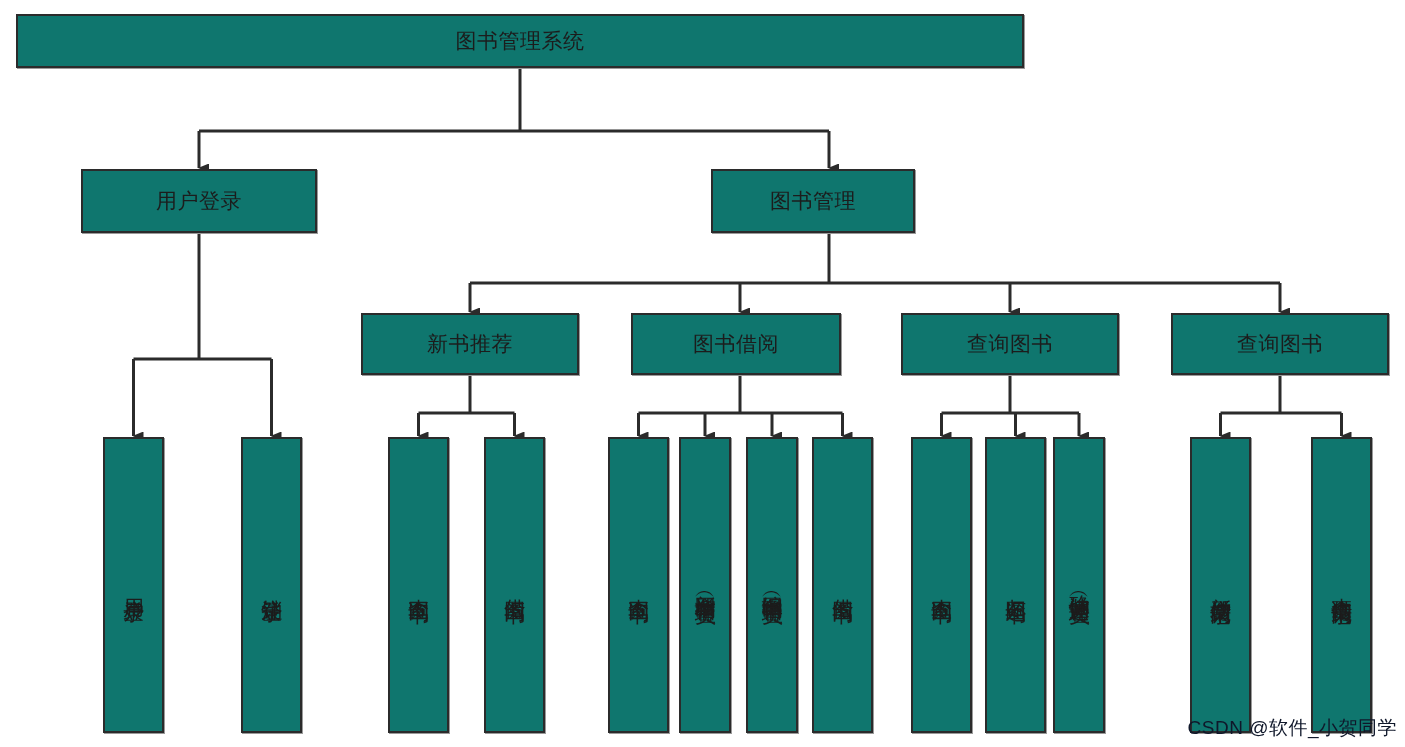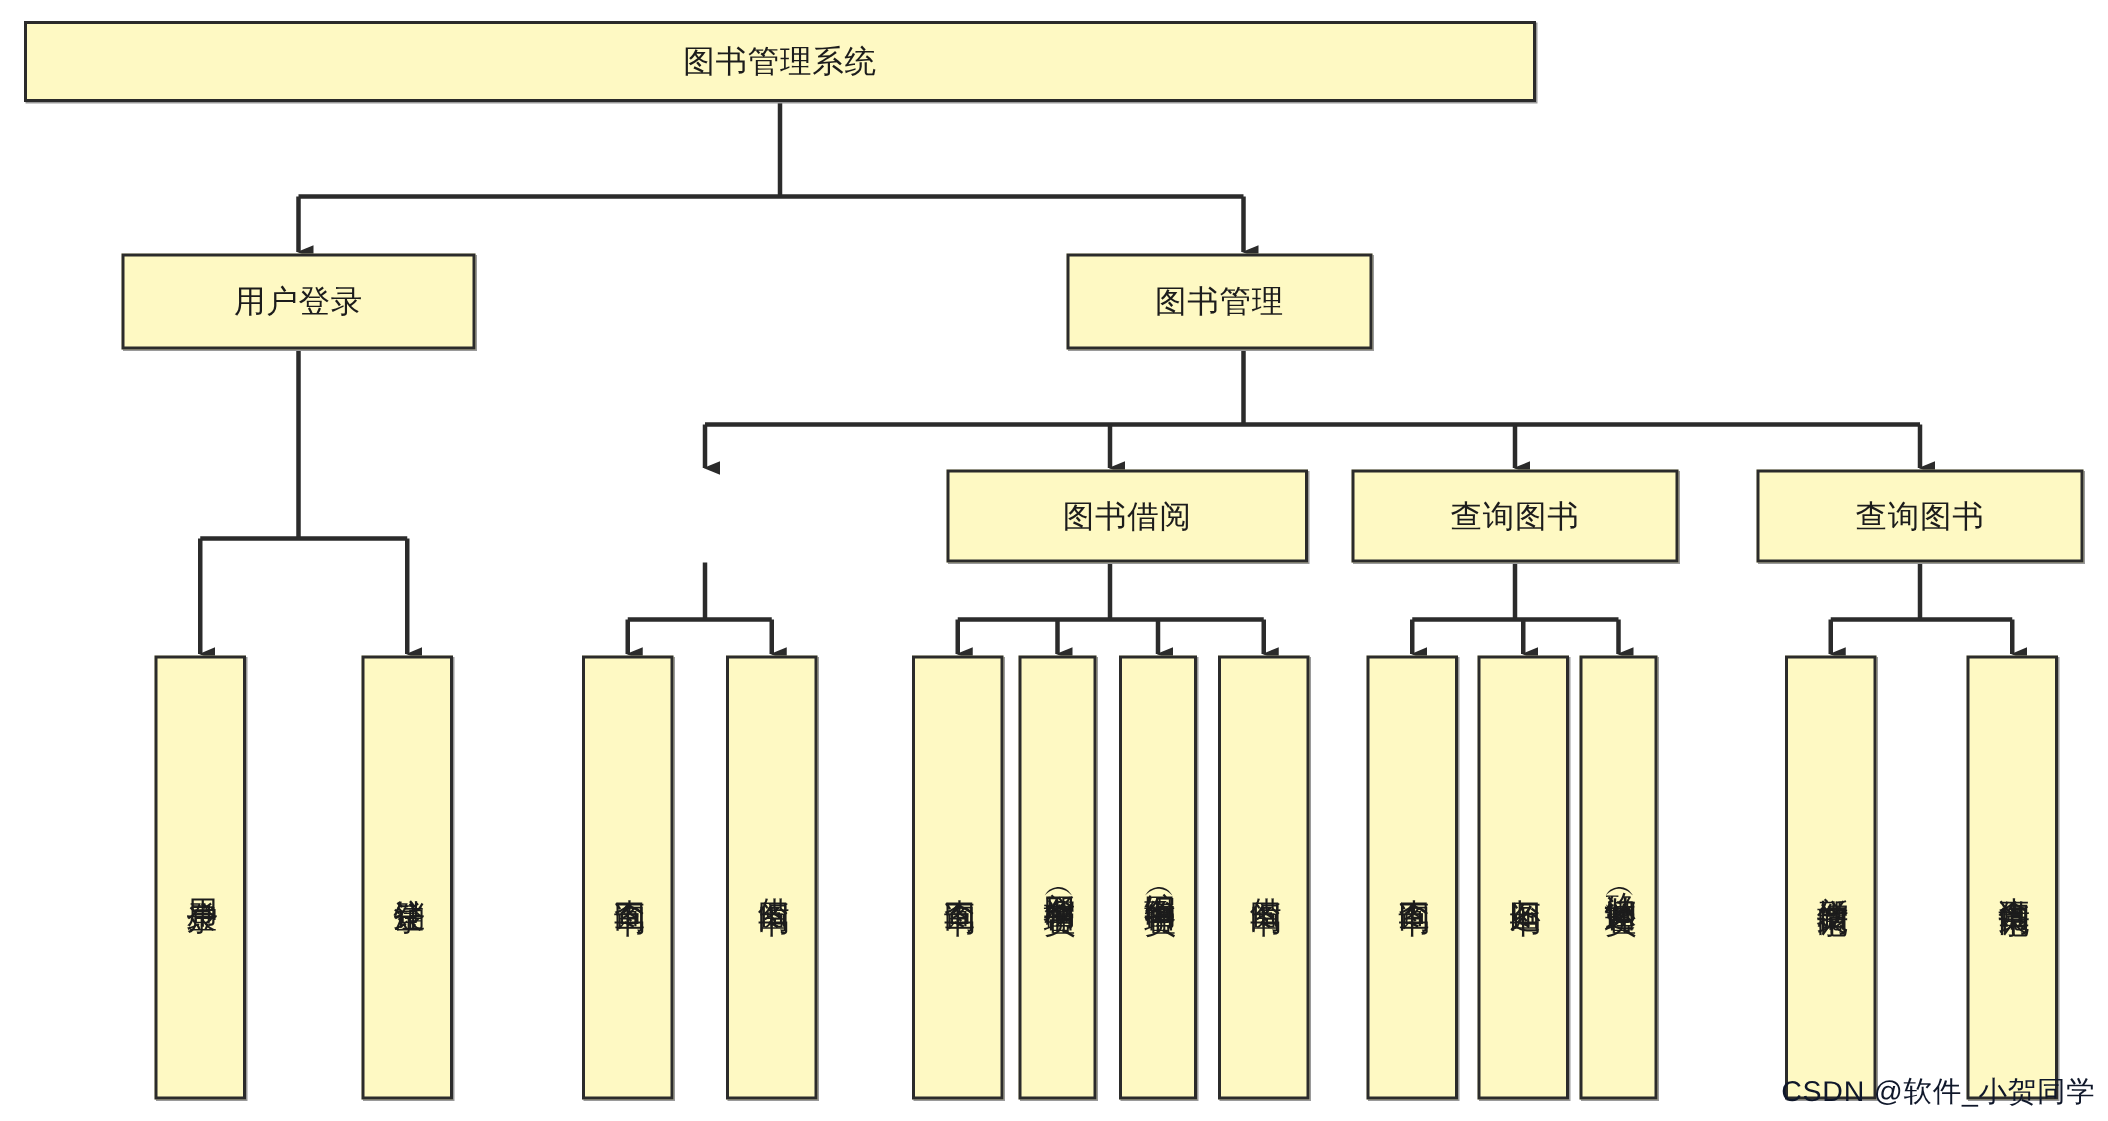--- a/index.html
+++ b/index.html
@@ -17,21 +17,21 @@
   #diagram-root {
     position: absolute;
     left: 0;
     top: 0;
     width: 1405px;
     height: 747px;
   }
   .node-box {
     position: absolute;
     box-sizing: border-box;
-    background: #fef9c3;
+    background: #0f766e;
     border: 2px solid #2b2b2b;
     box-shadow: 1px 1px 0 0 #9a9a9a;
   }
   .node-label-h {
     position: absolute;
     left: 0;
     top: 0;
     width: 100%;
     height: 100%;
     display: flex;
@@ -130,21 +130,24 @@
     <span class="node-label-h">图书管理系统</span>
   </div>
 
   <div class="node-box" style="left: 81px; top: 169px; width: 236px; height: 64px;">
     <span class="node-label-h">用户登录</span>
   </div>
   <div class="node-box" style="left: 711px; top: 169px; width: 204px; height: 64px;">
     <span class="node-label-h">图书管理</span>
   </div>
 
-  <div class="node-box" style="left: 631px; top: 313px; width: 241px; height: 62px; font-family: Liberation Mono, monospace;">
+  <div class="node-box" style="left: 361px; top: 313px; width: 218px; height: 62px;">
+    <span class="node-label-h">新书推荐</span>
+  </div>
+  <div class="node-box" style="left: 631px; top: 313px; width: 210px; height: 62px; font-family: Liberation Mono, monospace;">
     <span class="node-label-h">图书借阅</span>
   </div>
   <div class="node-box" style="left: 901px; top: 313px; width: 218px; height: 62px;">
     <span class="node-label-h">查询图书</span>
   </div>
   <div class="node-box" style="left: 1171px; top: 313px; width: 218px; height: 62px;">
     <span class="node-label-h">查询图书</span>
   </div>
 
   <div class="node-box" style="left: 103px; top: 437px; width: 61px; height: 296px;">

